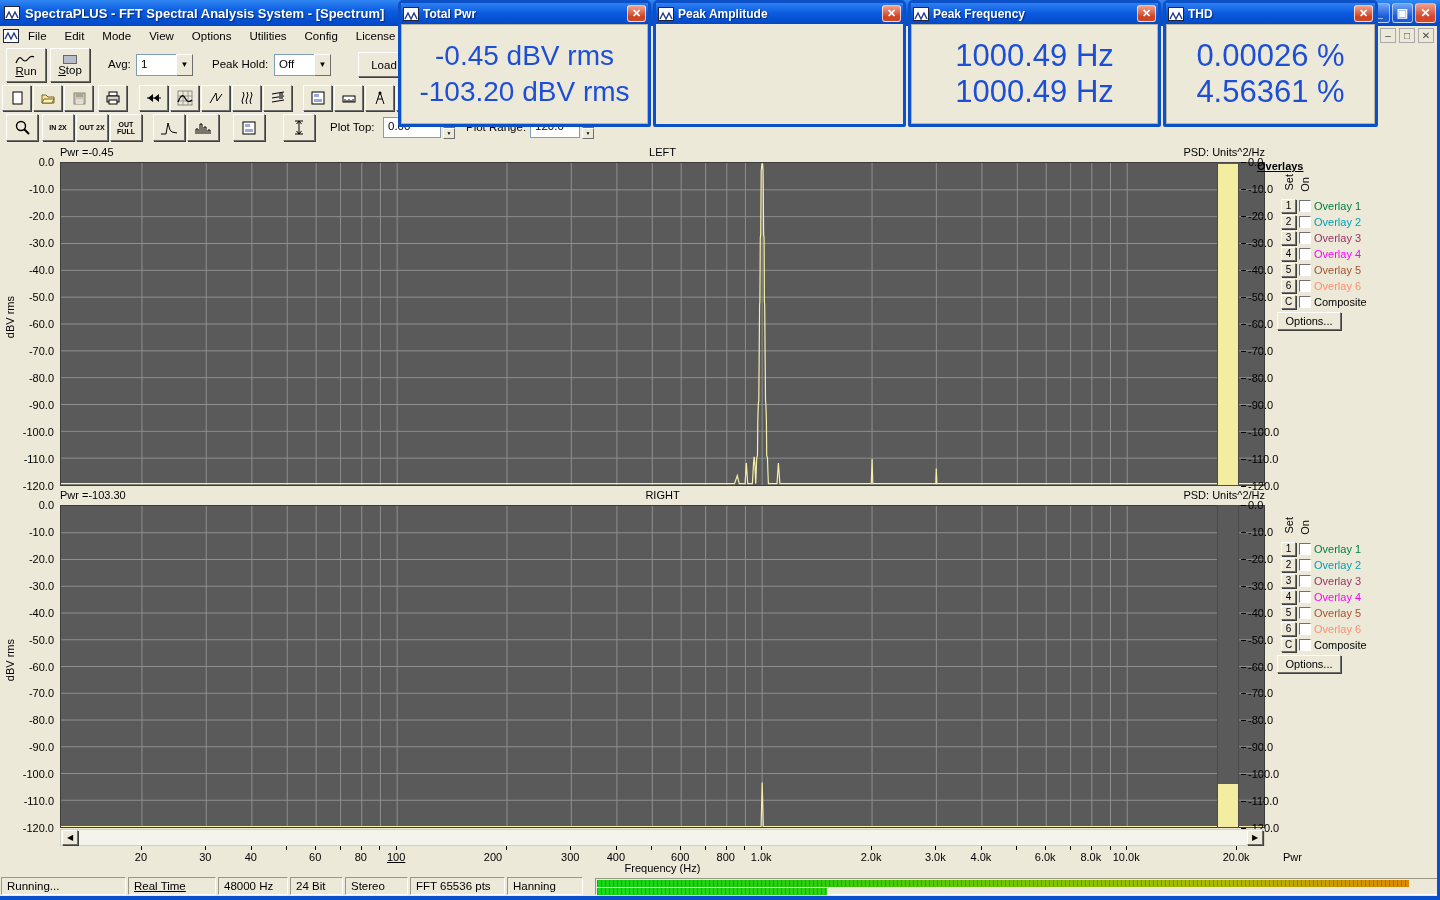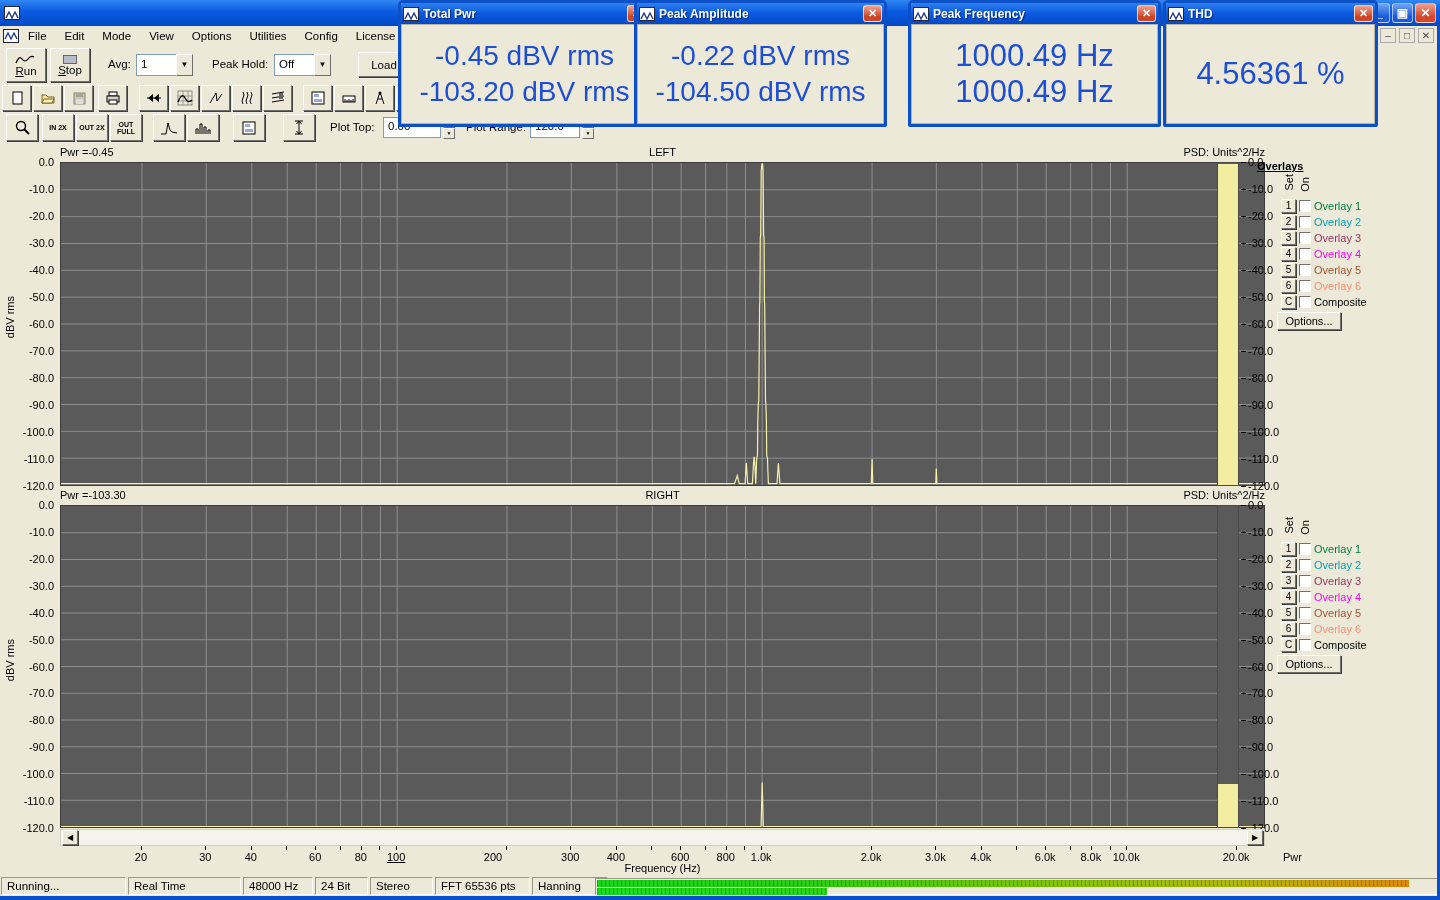--- a/index.html
+++ b/index.html
@@ -98,20 +98,21 @@
 <body>
 
 <div class="root">
 
   <div class="titlebar">
     <span class="wicon">
       <svg width="14" height="12" viewBox="0 0 14 12">
           <polyline points="1,9 4,3 7,9 10,3 13,9" fill="none" stroke="#223a8c" stroke-width="1.4"></polyline>
         </svg>
     </span>
+    <span class="title-text">SpectraPLUS - FFT Spectral Analysis System - [Spectrum]</span>
     <div class="winbtns">
       <div class="wbtn blue">_</div>
       <div class="wbtn blue">▣</div>
       <div class="wbtn red">✕</div>
     </div>
   </div>
 
   <div class="menubar">
     <span class="wicon" style="margin-left:3px">
       <svg width="14" height="12" viewBox="0 0 14 12">
@@ -606,21 +607,21 @@
         <div class="xaxis-lab" style="left:1030.832811973116px;">8.0k</div>
         <div class="xaxis-lab" style="left:1066.2086085663302px;">10.0k</div>
         <div class="xaxis-lab" style="left:1176.0958695883658px;">20.0k</div>
       </div>
       <div class="abs" style="left:1283px;top:708px;font-size:11px;">Pwr</div>
       <div class="abs" style="left:60px;top:719px;width:1205px;text-align:center;font-size:11px;">Frequency (Hz)</div>
     </div>
 
   <div class="statusbar">
     <span class="scell" style="width:125px;">Running...</span>
-    <span class="scell" style="width:113px;">Real Time</span>
+    <span class="scell" style="width:88px;text-decoration:underline;">Real Time</span>
     <span class="scell" style="width:70px;">48000 Hz</span>
     <span class="scell" style="width:53px;">24 Bit</span>
     <span class="scell" style="width:63px;">Stereo</span>
     <span class="scell" style="width:95px;">FFT 65536 pts</span>
     <span class="scell" style="width:76px;">Hanning</span>
   </div>
   <div class="meter-track">
     <div class="meter-bar stripes" style="top:1px;width:812px;background-color:#30CC10;background-image:repeating-linear-gradient(90deg, rgba(30,60,10,.3) 0 1px, rgba(255,255,255,0) 1px 4px),linear-gradient(90deg,#17D517,#2ACD0E 25%,#7FC400 55%,#ADB800 78%,#D19500 94%,#DB8A00);"></div>
     <div class="meter-bar stripes" style="top:9px;width:230px;background-color:#1FDB1F;background-image:repeating-linear-gradient(90deg, rgba(30,60,10,.3) 0 1px, rgba(255,255,255,0) 1px 4px),linear-gradient(90deg,#1BDB1B,#2FD414);"></div>
   </div>
@@ -634,31 +635,27 @@
             <polyline points="1,9 4,3 7,9 10,3 13,9" fill="none" stroke="#223a8c" stroke-width="1.4"></polyline>
           </svg></span>
       <span class="t">Total Pwr</span>
       <span class="closex">✕</span>
     </div>
     <div class="mbody">
       <div class="mval">-0.45 dBV rms</div>
       <div class="mval">-103.20 dBV rms</div>
     </div>
   </div>
-  <div class="meterwin" style="left:634px;width:253px;">
+  <div class="meterwin" style="left:653px;width:253px;">
     <div class="mtitle">
       <span class="wicon"><svg width="14" height="12" viewBox="0 0 14 12">
             <polyline points="1,9 4,3 7,9 10,3 13,9" fill="none" stroke="#223a8c" stroke-width="1.4"></polyline>
           </svg></span>
       <span class="t">Peak Amplitude</span>
       <span class="closex">✕</span>
-    </div>
-    <div class="mbody">
-      <div class="mval">-0.22 dBV rms</div>
-      <div class="mval">-104.50 dBV rms</div>
     </div>
   </div>
   <div class="meterwin" style="left:908px;width:253px;">
     <div class="mtitle">
       <span class="wicon"><svg width="14" height="12" viewBox="0 0 14 12">
             <polyline points="1,9 4,3 7,9 10,3 13,9" fill="none" stroke="#223a8c" stroke-width="1.4"></polyline>
           </svg></span>
       <span class="t">Peak Frequency</span>
       <span class="closex">✕</span>
     </div>
@@ -669,17 +666,18 @@
   </div>
   <div class="meterwin" style="left:1163px;width:215px;">
     <div class="mtitle">
       <span class="wicon"><svg width="14" height="12" viewBox="0 0 14 12">
             <polyline points="1,9 4,3 7,9 10,3 13,9" fill="none" stroke="#223a8c" stroke-width="1.4"></polyline>
           </svg></span>
       <span class="t">THD</span>
       <span class="closex">✕</span>
     </div>
     <div class="mbody">
+      <div class="mval" style="font-size:31px">0.00026 %</div>
       <div class="mval" style="font-size:31px">4.56361 %</div>
     </div>
   </div>
 
 </div>
 
 </body></html>

